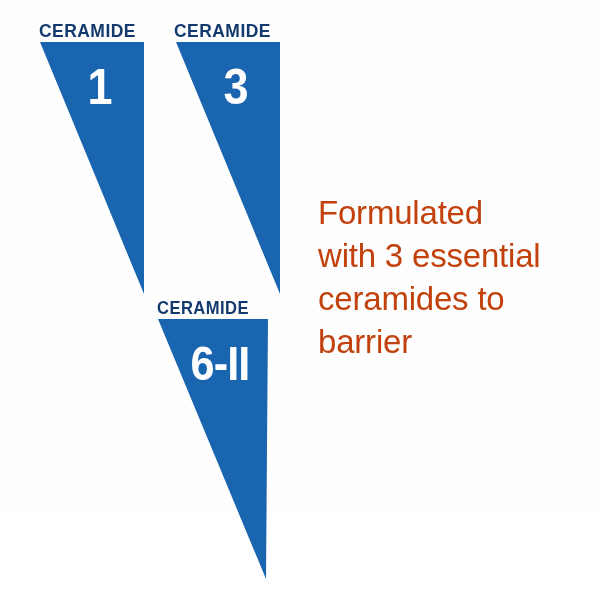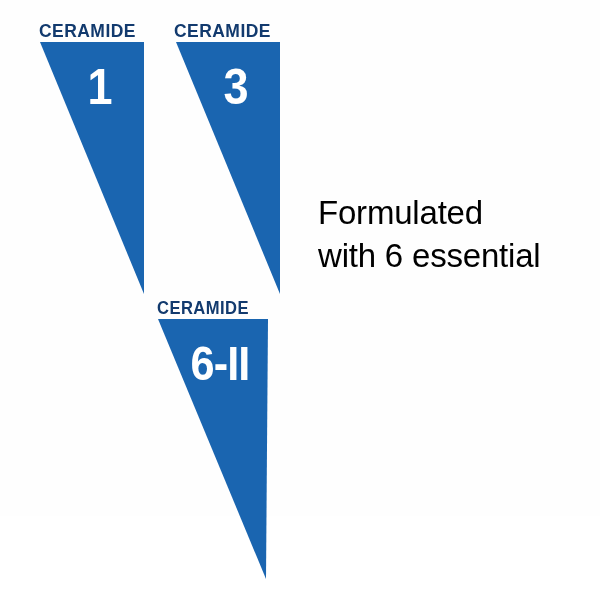--- a/index.html
+++ b/index.html
@@ -106,18 +106,20 @@
   </div>
 
   <div class="ceramide-group" id="group-ceramide-6ii">
     <span class="ceramide-label" style="color: rgb(18, 58, 110);">CERAMIDE</span>
     <svg class="wedge" viewBox="0 0 110 260" preserveAspectRatio="none">
       <polygon points="0,0 110,0 108,260" fill="#1a65b0"></polygon>
     </svg>
     <span class="wedge-number" style="color: rgb(255, 255, 255);">6-II</span>
   </div>
 
-  <div id="marketing-copy" style="color: #000000;">
+  <div id="marketing-copy" style="color: #c2410c;">
     <span class="copy-line">Formulated</span>
-    <span class="copy-line">with 6 essential</span>
+    <span class="copy-line">with 3 essential</span>
+    <span class="copy-line">ceramides to</span>
+    <span class="copy-line">barrier</span>
   </div>
 
 </div>
 
 </body></html>

